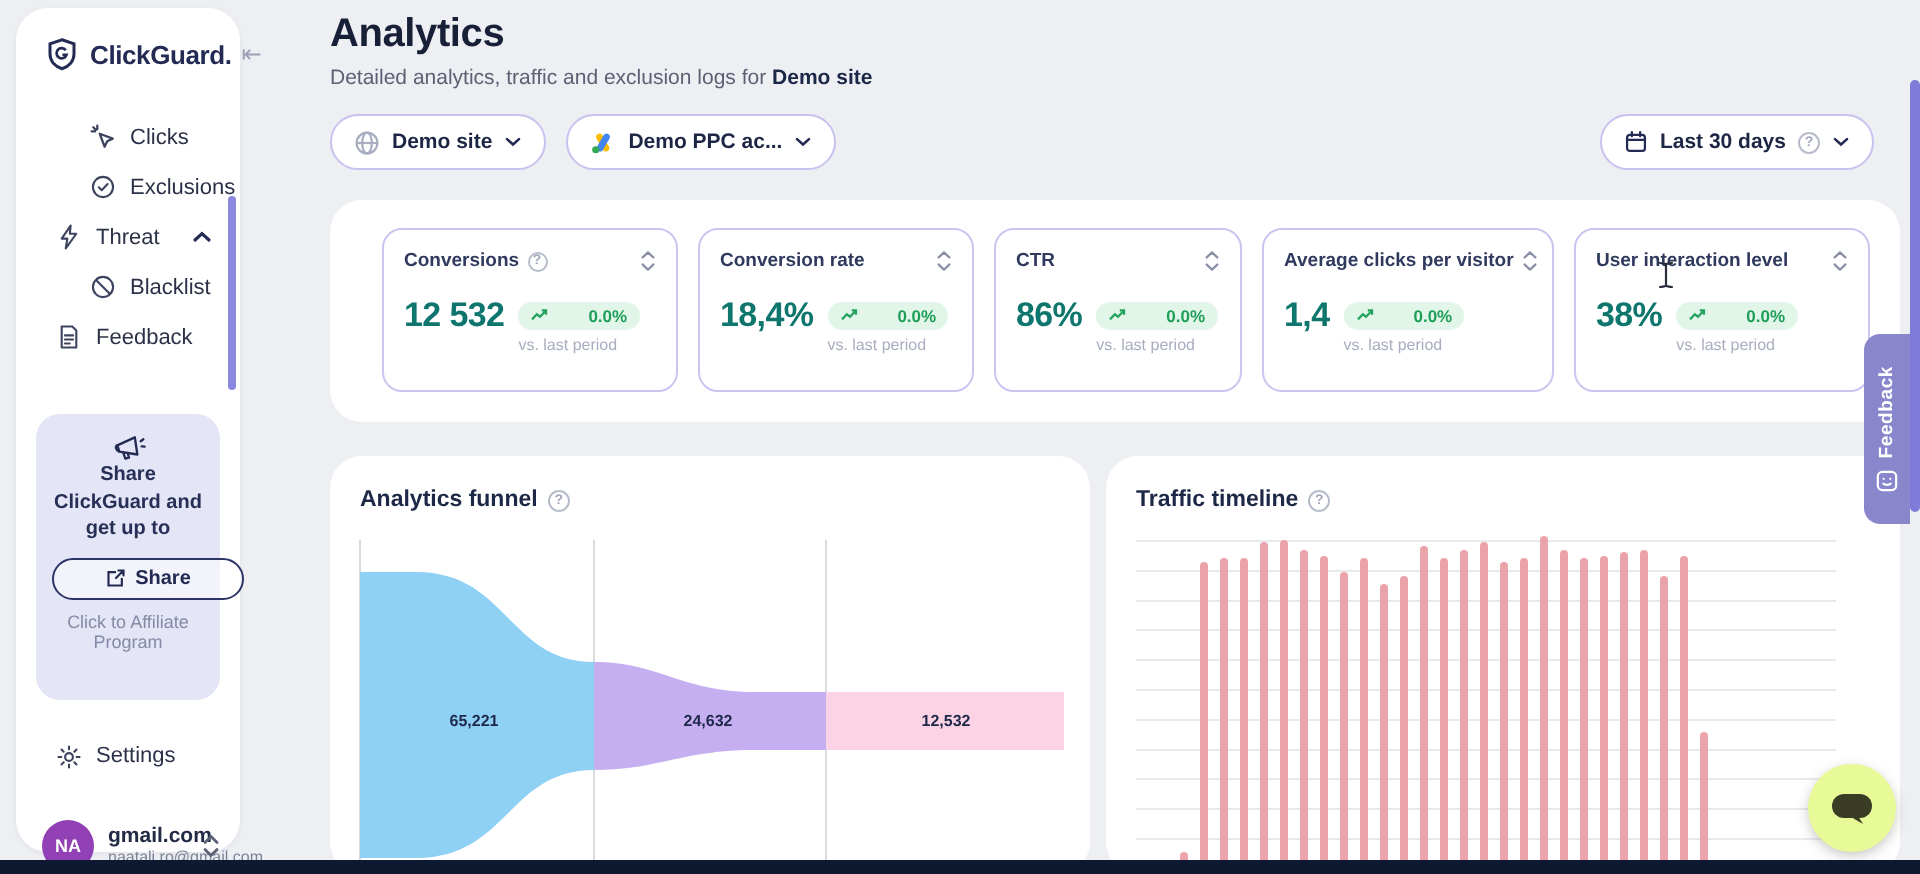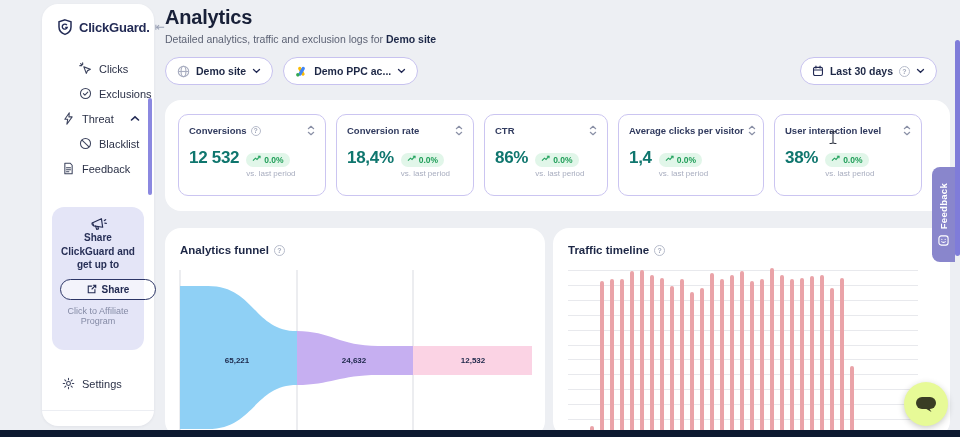--- a/index.html
+++ b/index.html
@@ -10,21 +10,21 @@
     position:relative;
     color:#1d2438;
   }
   svg { display:block; }
 
   
   .sidebar {
     position:absolute; left:8px; top:4px; width:112px; height:422px;
     background:#fff; border-radius:16px;
     box-shadow:0 1px 3px rgba(30,35,70,.06);
-    display:flex; flex-direction:column;margin-left:34px;
+    display:flex; flex-direction:column;
   }
   .logo-row { display:flex; align-items:center; padding:14px 10px 6px 14px; gap:5px; }
   .brand-text { font-size:13px; font-weight:800; color:#232b55; letter-spacing:-.2px; flex:1; }
   .collapse-btn { color:#9aa1b5; font-size:12px; cursor:pointer; }
   .nav { margin-top:14px; }
   .nav-item { display:flex; align-items:center; height:25px; gap:7px; padding-left:20px; padding-right:14px; font-size:11px; color:#2b3147; font-weight:500; cursor:pointer; }
   .nav-item.sub { padding-left:37px; }
   .nav-item .nicon { color:#3d445e; display:flex; }
   .nav-item .spacer { flex:1; }
   .side-scroll { position:absolute; right:2px; top:94px; width:4px; height:97px; background:#8b88e0; border-radius:3px; }
@@ -61,30 +61,30 @@
     height:28px; display:flex; align-items:center; gap:6px; padding:0 11px;
     background:#fff; border:1px solid #c7c2ef; border-radius:999px;
     font-size:10.5px; font-weight:600; color:#1d2745; cursor:pointer;
   }
   .pill .chev { color:#2a3252; font-size:9px; }
   .date-pill { position:absolute; right:13px; top:57px; }
   .q-icon { width:11px; height:11px; border:1px solid #b7bccb; border-radius:50%; color:#a3a9bb; font-size:7px; display:inline-flex; align-items:center; justify-content:center; font-weight:700; flex:none; }
 
   .stats-panel {
     position:absolute; left:0; top:100px; width:785px; height:111px;
-    background:#fff; border-radius:16px; padding:14px 0 0 13px;
+    background:#fff; border-radius:16px; padding:14px 0 0 26px;
     display:flex; gap:10px;
   }
   .stat-card { border:1.5px solid #cbc5f1; border-radius:10px; height:82px; padding:10px 10px 0; position:relative; background:#fff; }
   .sc-head { display:flex; align-items:center; gap:4px; }
   .sc-label { font-size:9.5px; font-weight:700; color:#303a5e; white-space:nowrap; }
   .sc-sort { margin-left:auto; color:#8a90a6; cursor:pointer; }
   .sc-value-row { display:flex; align-items:flex-start; margin-top:12px; gap:7px; }
   .sc-value { font-size:17px; font-weight:700; color:#0f766e; letter-spacing:-.3px; }
-  .badge { display:inline-flex; gap:3px; background:#e1f6e9; border-radius:999px; padding:2px 6px; font-size:8.5px; font-weight:700; color:#1f9e58; }
+  .badge { display:inline-flex; align-items:center; gap:20px; background:#e1f6e9; border-radius:999px; padding:2px 6px; font-size:8.5px; font-weight:700; color:#1f9e58; }
   .sc-caption { font-size:8px; color:#a8adbf; margin-top:2px; }
 
   .chart-panel { position:absolute; top:228px; height:209px; background:#fff; border-radius:16px; }
   .panel-title { position:absolute; left:15px; top:16px; display:flex; align-items:center; gap:5px; font-size:11.5px; font-weight:700; color:#1d2746; }
   .funnel-panel { left:0; width:380px; }
   .timeline-panel { left:388px; width:397px; }
   .funnel-svg { position:absolute; left:13px; top:38px; }
   .funnel-label { font-size:8px; font-weight:700; fill:#1c2749; }
   .tl-plot {
     position:absolute; left:15px; top:40px; width:350px; height:165px;
@@ -207,20 +207,33 @@
       <svg width="13" height="13" viewBox="0 0 16 16" fill="none" stroke="#3d445e" stroke-width="1.3">
         <circle cx="8" cy="8" r="2.4"></circle>
         <path d="M8 1.5 V3.3 M8 12.7 V14.5 M1.5 8 H3.3 M12.7 8 H14.5 M3.4 3.4 L4.7 4.7 M11.3 11.3 L12.6 12.6 M12.6 3.4 L11.3 4.7 M4.7 11.3 L3.4 12.6" stroke-linecap="round"></path>
       </svg>
     </span>
     <span>Settings</span>
   </div>
 
   <div class="side-divider"></div>
 
+  <div class="account-row">
+    <div class="avatar">NA</div>
+    <div class="acct-text">
+      <div class="acct-name">gmail.com</div>
+      <div class="acct-email">naatali.ro@gmail.com</div>
+    </div>
+    <span>
+      <svg width="9" height="12" viewBox="0 0 9 12" fill="none" stroke="#5a6075" stroke-width="1.4" stroke-linecap="round" stroke-linejoin="round">
+        <path d="M1.5 4.2 L4.5 1.2 L7.5 4.2"></path>
+          <path d="M1.5 7.8 L4.5 10.8 L7.5 7.8"></path>
+      </svg>
+    </span>
+  </div>
 </div>
 
 <div class="main">
   <div class="page-title">Analytics</div>
   <div class="page-sub">
     <span>Detailed analytics, traffic and exclusion logs for</span>
     <b>Demo site</b>
   </div>
 
   <div class="pills">

